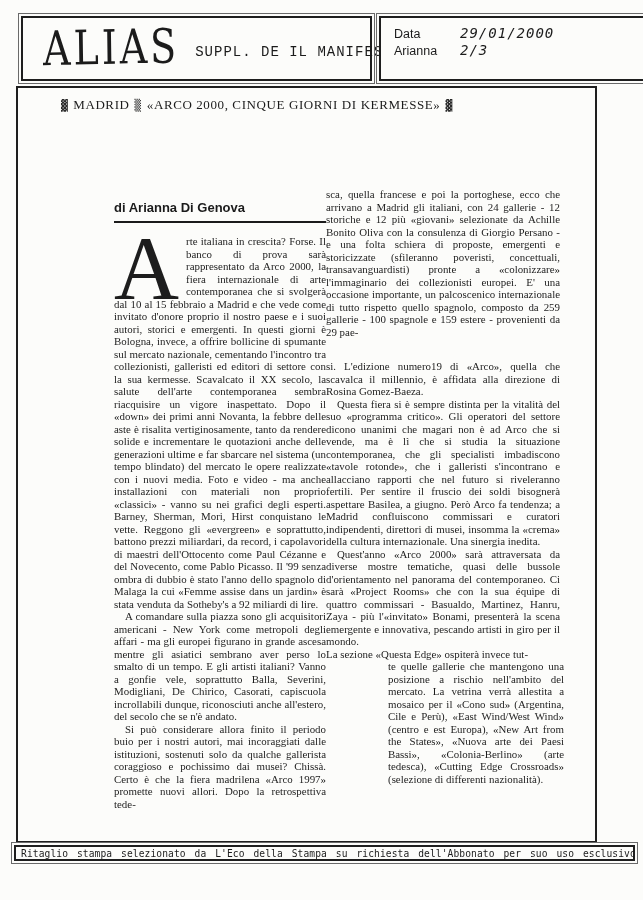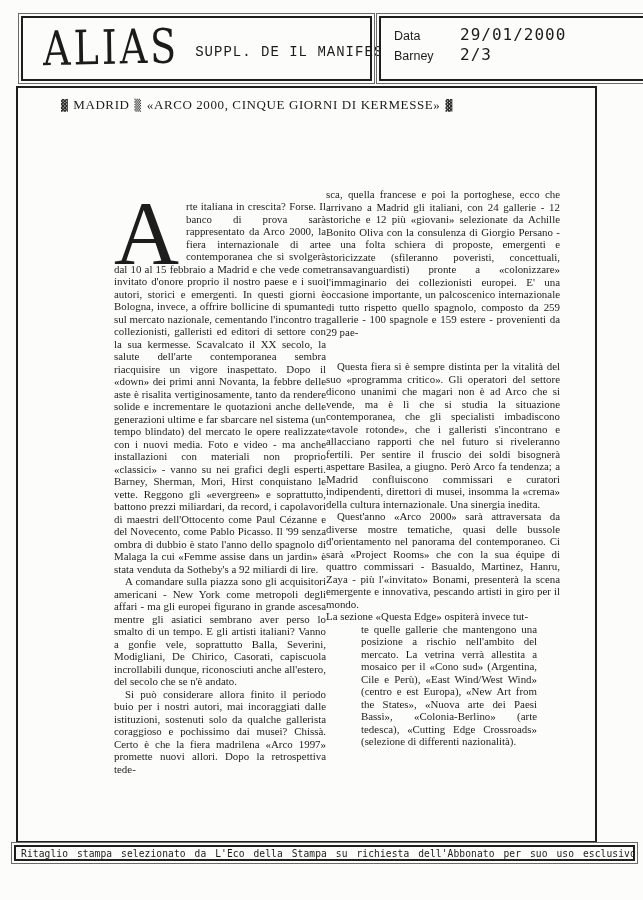--- a/index.html
+++ b/index.html
@@ -27,21 +27,21 @@
     margin-left:16px; margin-top:6px;
     font-family:"Liberation Mono", monospace; font-size:14px;
     letter-spacing:1px; white-space:nowrap;
   }
   .meta-box {
     position:absolute; left:379px; top:16px; width:278px; height:65px;
     padding:7px 8px 0 13px;
   }
   .meta-row { display:flex; align-items:baseline; margin-bottom:1px; }
   .meta-label { width:66px; font-family:"Liberation Sans", sans-serif; font-size:12.5px; }
-  .meta-value { font-family:"DejaVu Sans Mono", monospace; font-size:16px; letter-spacing:1px; }
+  .meta-value { font-family:"DejaVu Sans Mono", monospace; font-size:14px; letter-spacing:1px;font-style:italic; }
 
   
   .main-box {
     position:absolute; left:16px; top:86px; width:581px; height:757px;
     overflow:hidden;
   }
   .kicker {
     position:absolute; left:38px; top:9px;
     font-family:"Liberation Serif", serif; font-size:13px;
     letter-spacing:0.6px; white-space:nowrap;
@@ -65,21 +65,21 @@
     font-size:10.9px; line-height:12.5px; text-align:justify;
     color:#1d1d1d;
   }
   .indent { text-indent:11px; }
   .dropcap {
     float:left; font-family:"Liberation Serif", serif;
     font-size:90px; line-height:64px; height:62px;
     padding-right:7px; padding-top:2px;
   }
   .para-gap { height:22px; }
-  .cutting-rest { margin-left:35px; width:176px; }
+  .cutting-rest { margin-left:62px; width:176px; }
 
   
   .footer-strip {
     position:absolute; left:14px; top:845px; width:621px; height:16px;
     display:flex; align-items:center; padding-left:5px;
     font-family:"DejaVu Sans Mono", monospace; font-size:9.6px;
     letter-spacing:0.1px; word-spacing:3px; white-space:nowrap; overflow:hidden;
   }
 </style>
 </head>
@@ -91,41 +91,43 @@
     <span class="logo">ALIAS</span>
     <span class="supplement">SUPPL. DE IL MANIFESTO</span>
   </div>
 
   <div class="box dbl meta-box">
     <div class="meta-row">
       <span class="meta-label">Data</span>
       <span class="meta-value">29/01/2000</span>
     </div>
     <div class="meta-row">
-      <span class="meta-label">Barney</span>
+      <span class="meta-label">Arianna</span>
       <span class="meta-value">2/3</span>
     </div>
   </div>
 
   <div class="box main-box">
 
     <div class="kicker">
       <span class="orn">▓</span><span>MADRID</span><span class="orn">▒</span><span>«ARCO 2000, CINQUE GIORNI DI KERMESSE»</span><span class="orn">▓</span>
     </div>
 
 
     <div class="col col-left">
+      <div class="byline">di Arianna Di Genova</div>
       <p><span class="dropcap">A</span><span>rte italiana in crescita? Forse. Il banco di prova sarà rappresentato da Arco 2000, la fiera internazionale di arte contemporanea che si svolgerà dal 10 al 15 febbraio a Madrid e che vede come invitato d'onore proprio il nostro paese e i suoi autori, storici e emergenti. In questi giorni è Bologna, invece, a offrire bollicine di spumante sul mercato nazionale, cementando l'incontro tra collezionisti, galleristi ed editori di settore con la sua kermesse. Scavalcato il XX secolo, la salute dell'arte contemporanea sembra riacquisire un vigore inaspettato. Dopo il «down» dei primi anni Novanta, la febbre delle aste è risalita vertiginosamente, tanto da rendere solide e incrementare le quotazioni anche delle generazioni ultime e far sbarcare nel sistema (un tempo blindato) del mercato le opere realizzate con i nuovi media. Foto e video - ma anche installazioni con materiali non proprio «classici» - vanno su nei grafici degli esperti. Barney, Sherman, Mori, Hirst conquistano le vette. Reggono gli «evergreen» e soprattutto, battono prezzi miliardari, da record, i capolavori di maestri dell'Ottocento come Paul Cézanne e del Novecento, come Pablo Picasso. Il '99 senza ombra di dubbio è stato l'anno dello spagnolo di Malaga la cui «Femme assise dans un jardin» è stata venduta da Sotheby's a 92 miliardi di lire.</span></p>
       <p class="indent">A comandare sulla piazza sono gli acquisitori americani - New York come metropoli degli affari - ma gli europei figurano in grande ascesa mentre gli asiatici sembrano aver perso lo smalto di un tempo. E gli artisti italiani? Vanno a gonfie vele, soprattutto Balla, Severini, Modigliani, De Chirico, Casorati, capiscuola incrollabili dunque, riconosciuti anche all'estero, del secolo che se n'è andato.</p>
       <p class="indent">Si può considerare allora finito il periodo buio per i nostri autori, mai incoraggiati dalle istituzioni, sostenuti solo da qualche gallerista coraggioso e pochissimo dai musei? Chissà. Certo è che la fiera madrilena «Arco 1997» promette nuovi allori. Dopo la retrospettiva tede-</p>
     </div>
 
     <div class="col col-right">
       <p>sca, quella francese e poi la portoghese, ecco che arrivano a Madrid gli italiani, con 24 gallerie - 12 storiche e 12 più «giovani» selezionate da Achille Bonito Oliva con la consulenza di Giorgio Persano - e una folta schiera di proposte, emergenti e storicizzate (sfileranno poveristi, concettuali, transavanguardisti) pronte a «colonizzare» l'immaginario dei collezionisti europei. E' una occasione importante, un palcoscenico internazionale di tutto rispetto quello spagnolo, composto da 259 gallerie - 100 spagnole e 159 estere - provenienti da 29 pae-</p>
       <div class="para-gap"></div>
+      <p>si. L'edizione numero19 di «Arco», quella che scavalca il millennio, è affidata alla direzione di Rosina Gomez-Baeza.</p>
       <p class="indent">Questa fiera si è sempre distinta per la vitalità del suo «programma critico». Gli operatori del settore dicono unanimi che magari non è ad Arco che si vende, ma è lì che si studia la situazione contemporanea, che gli specialisti imbadiscono «tavole rotonde», che i galleristi s'incontrano e allacciano rapporti che nel futuro si riveleranno fertili. Per sentire il fruscio dei soldi bisognerà aspettare Basilea, a giugno. Però Arco fa tendenza; a Madrid confluiscono commissari e curatori indipendenti, direttori di musei, insomma la «crema» della cultura internazionale. Una sinergia inedita.</p>
       <p class="indent">Quest'anno «Arco 2000» sarà attraversata da diverse mostre tematiche, quasi delle bussole d'orientamento nel panorama del contemporaneo. Ci sarà «Project Rooms» che con la sua équipe di quattro commissari - Basualdo, Martinez, Hanru, Zaya - più l'«invitato» Bonami, presenterà la scena emergente e innovativa, pescando artisti in giro per il mondo.</p>
       <p>La sezione «Questa Edge» ospiterà invece tut-</p>
       <p class="cutting-rest">te quelle gallerie che mantengono una posizione a rischio nell'ambito del mercato. La vetrina verrà allestita a mosaico per il «Cono sud» (Argentina, Cile e Perù), «East Wind/West Wind» (centro e est Europa), «New Art from the States», «Nuova arte dei Paesi Bassi», «Colonia-Berlino» (arte tedesca), «Cutting Edge Crossroads» (selezione di differenti nazionalità).</p>
     </div>
 
   </div>
 
   <div class="box dbl footer-strip">
     <span>Ritaglio stampa selezionato da L'Eco della Stampa su richiesta dell'Abbonato per suo uso esclusivo, non riproducibile</span>

